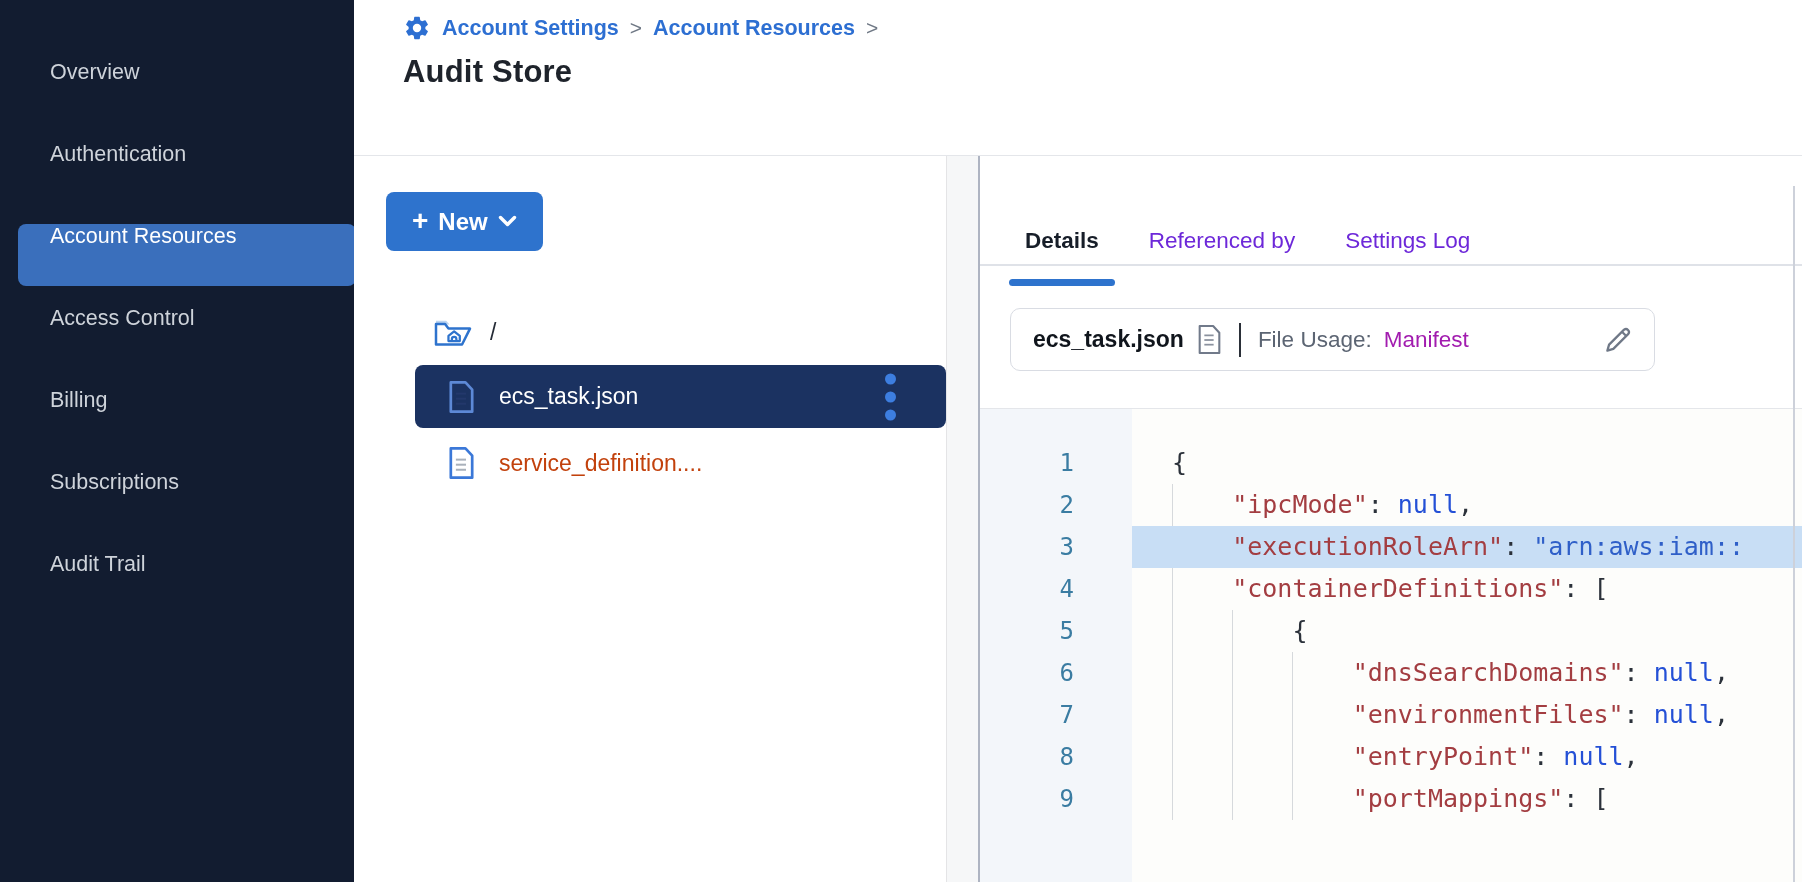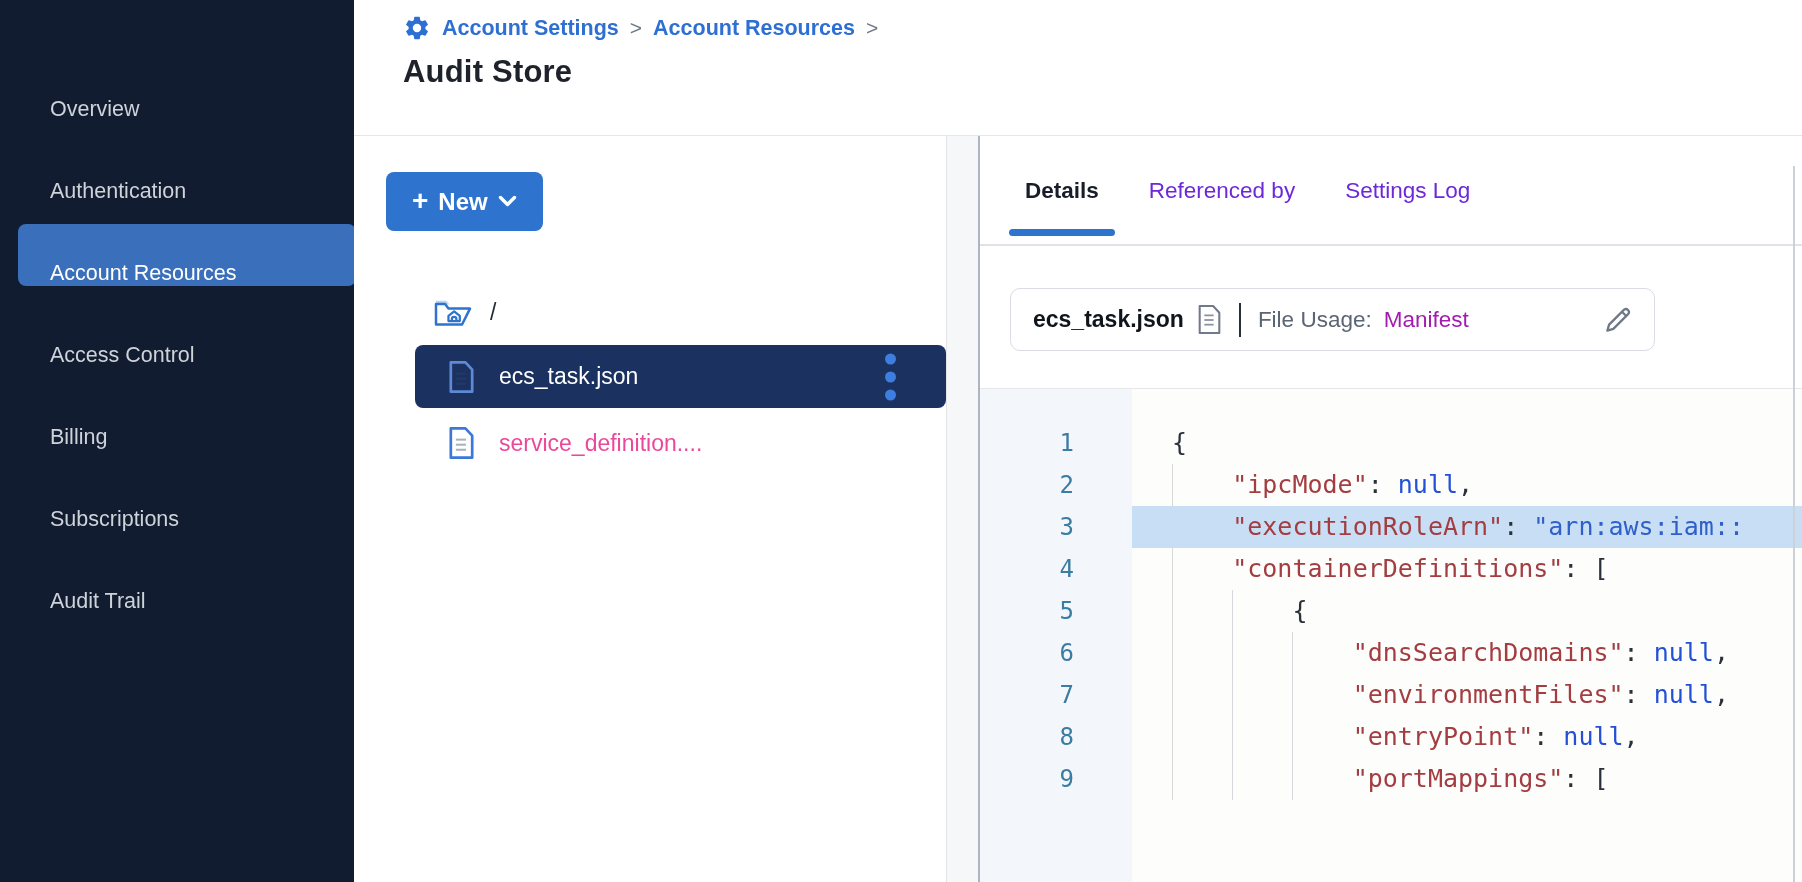--- a/index.html
+++ b/index.html
@@ -2,27 +2,27 @@
 <html><head>
 <meta charset="utf-8">
 <style>
   * { margin:0; padding:0; box-sizing:border-box; }
   html,body { width:1802px; height:882px; overflow:hidden; background:#fff;
     font-family:"Liberation Sans", sans-serif; }
   .app { position:relative; width:1802px; height:882px; display:flex; }
 
   
   .sidebar { width:354px; height:100%; background:#121c30; flex:0 0 354px; padding-top:60px; }
-  .side-item { height:62px; margin:0 0 20px 18px; display:flex; align-items:flex-end;
+  .side-item { height:62px; margin:0 0 20px 18px; display:flex; align-items:flex-start;
     padding-left:32px; color:#ced3da; font-size:21.5px; cursor:pointer; }
   .side-item.active { background:#3a6fbc; border-radius:8px; color:#fff; margin-right:-2px; }
 
   
   .main { flex:1; display:flex; flex-direction:column; height:100%; }
-  .page-header { height:136px; background:#fff; border-bottom:1.5px solid #e4e6ea;
+  .page-header { height:156px; background:#fff; border-bottom:1.5px solid #e4e6ea;
     padding:14px 16px 0 49px; }
   .breadcrumb { display:flex; align-items:center; }
   .crumb-link { color:#2d6fd2; font-size:21.5px; font-weight:600; text-decoration:none; cursor:pointer; }
   .crumb-sep { color:#6f7885; font-size:21px; font-weight:500; margin:0 11px; }
   .gear { width:28px; height:28px; margin-right:11px; display:inline-flex; }
   .page-title { font-size:31px; font-weight:700; color:#1e232b; margin-top:12px; letter-spacing:.2px; }
 
   .content { flex:1; display:flex; min-height:0; }
 
   
@@ -31,35 +31,35 @@
     border:none; border-radius:8px; height:59px; padding:0 26px; font-size:24px; font-weight:700;
     font-family:"Liberation Sans", sans-serif; cursor:pointer; }
   .new-btn .plus { font-size:28px; font-weight:600; line-height:1; margin-top:-2px; }
   .root-row { display:flex; align-items:center; margin:64px 0 16px 46px; gap:16px; }
   .root-label { font-size:23px; color:#252b36; font-weight:500; }
   .file-row { position:relative; display:flex; align-items:center; gap:24px;
     margin-left:29px; width:531px; height:63px; padding-left:33px; border-radius:8px; cursor:pointer; }
   .file-row.selected { background:#1b3261; }
   .file-row.selected .fname { color:#fff; }
   .file-row + .file-row { margin-top:6px; height:58px; }
-  .fname { font-size:23px; font-weight:500; color:#ec4899; }
+  .fname { font-size:23px; font-weight:500; color:#c2410c; }
   .kebab { position:absolute; right:46px; top:50%; transform:translateY(-50%);
     display:flex; flex-direction:column; gap:7px; cursor:pointer; padding:4px; }
   .kebab i { width:11px; height:11px; border-radius:50%; background:#3d7ee0; }
 
   
   .scroll-strip { width:34px; flex:0 0 34px; background:#f6f7f8;
     border-left:1.5px solid #e4e4e6; border-right:2px solid #aeb4c2; }
 
   
   .detail-panel { flex:1; display:flex; flex-direction:column; min-width:0; position:relative; background:#fff; }
   .path-bar { height:107px; background:#f7f8fb; border-bottom:1.5px solid #e4e6ea;
     display:flex; align-items:center; padding-left:61px; font-size:23px; color:#3f4654; }
   .tabs { height:110px; border-bottom:2px solid #dfe2e8; display:flex; align-items:flex-end;
-    gap:50px; padding:0 0 40px 45px; position:relative; }
+    gap:50px; padding:0 0 10px 45px; position:relative; }
   .tab { position:relative; font-size:22.5px; color:#6d28d9; font-weight:400; cursor:pointer; }
   .tab.active { font-weight:700; color:#171e29; }
   .tab.active .pill { position:absolute; left:-16px; right:-16px; bottom:-32px; height:7px;
     background:#2e73cd; border-radius:4px; }
   .card-area { height:142px; }
   .file-card { margin:42px 0 0 30px; width:645px; height:63px; border:1.5px solid #d9dce3;
     border-radius:10px; display:flex; align-items:center; padding:0 16px 0 22px; background:#fff; }
   .card-name { font-size:23px; font-weight:700; color:#10151c; }
   .doc-icon { margin-left:13px; display:inline-flex; }
   .vbar { width:2px; height:34px; background:#2a2f38; margin:0 17px; }

